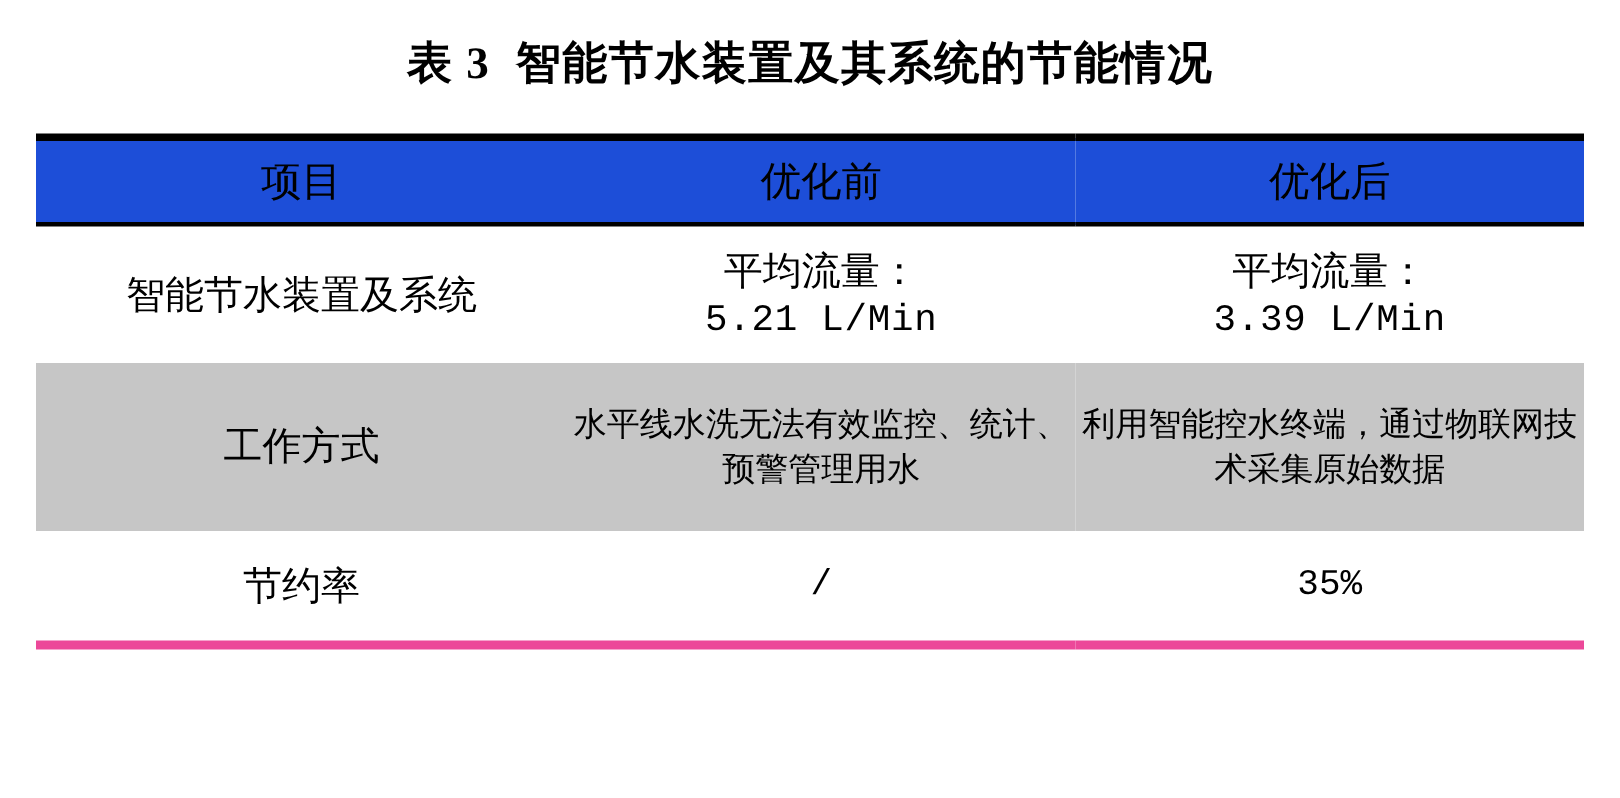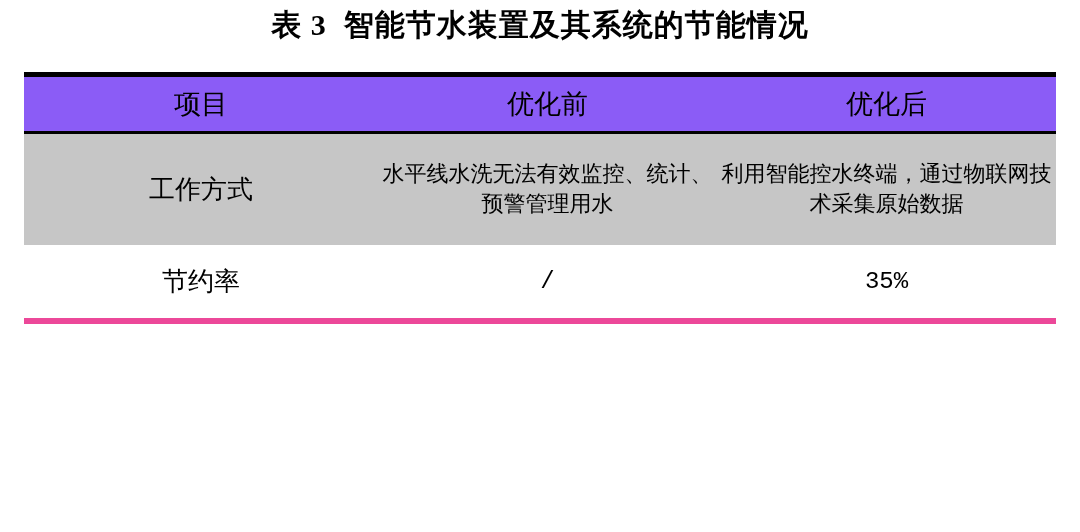--- a/index.html
+++ b/index.html
@@ -19,21 +19,21 @@
     width: 1080px;
     height: 532px;
     box-sizing: border-box;
   }
   .table-caption {
     text-align: center;
     font-family: "Liberation Serif", serif;
     font-size: 30px;
     font-weight: 600;
     letter-spacing: 1px;
-    padding-top: 5px;
+    padding-top: 22px;
     padding-bottom: 26px;
     white-space: pre;
   }
   .table-wrap {
     margin: 0 24px;
   }
   table.data-table {
     width: 1032px;
     border-collapse: collapse;
     table-layout: fixed;
@@ -47,21 +47,21 @@
   .col-item { width: 354px; }
   .col-before { width: 339px; }
   .col-after { width: 339px; }
 
   
   tr.row-top-rule td {
     border-top: 5px solid #000000;
   }
   tr.header-row td {
     border-bottom: 3px solid #000000;
-    background: #8b5cf6;
+    background: #1d4ed8;
     height: 54px;
     font-size: 27px;
     font-weight: 400;
   }
   tr.row-white td {
     background: #ffffff;
   }
   tr.row-gray td {
     background: #c6c6c6;
   }
@@ -119,20 +119,31 @@
         <col class="col-before">
         <col class="col-after">
       </colgroup>
       <tbody>
         <tr class="row-top-rule header-row">
           <td>项目</td>
           <td>优化前</td>
           <td>优化后</td>
         </tr>
 
+        <tr class="row-white r2-height">
+          <td class="cell-label">智能节水装置及系统</td>
+          <td class="cell-pad">
+            <span class="val-line">平均流量：</span>
+            <span class="val-line mono-val">5.21 L/Min</span>
+          </td>
+          <td class="cell-pad">
+            <span class="val-line">平均流量：</span>
+            <span class="val-line mono-val">3.39 L/Min</span>
+          </td>
+        </tr>
 
         <tr class="row-gray r3-height">
           <td class="cell-label">工作方式</td>
           <td class="cell-just">水平线水洗无法有效监控、统计、预警管理用水</td>
           <td class="cell-just">利用智能控水终端，通过物联网技术采集原始数据</td>
         </tr>
 
         <tr class="row-white r4-height row-bottom-rule">
           <td class="cell-label">节约率</td>
           <td class="slash">/</td>

